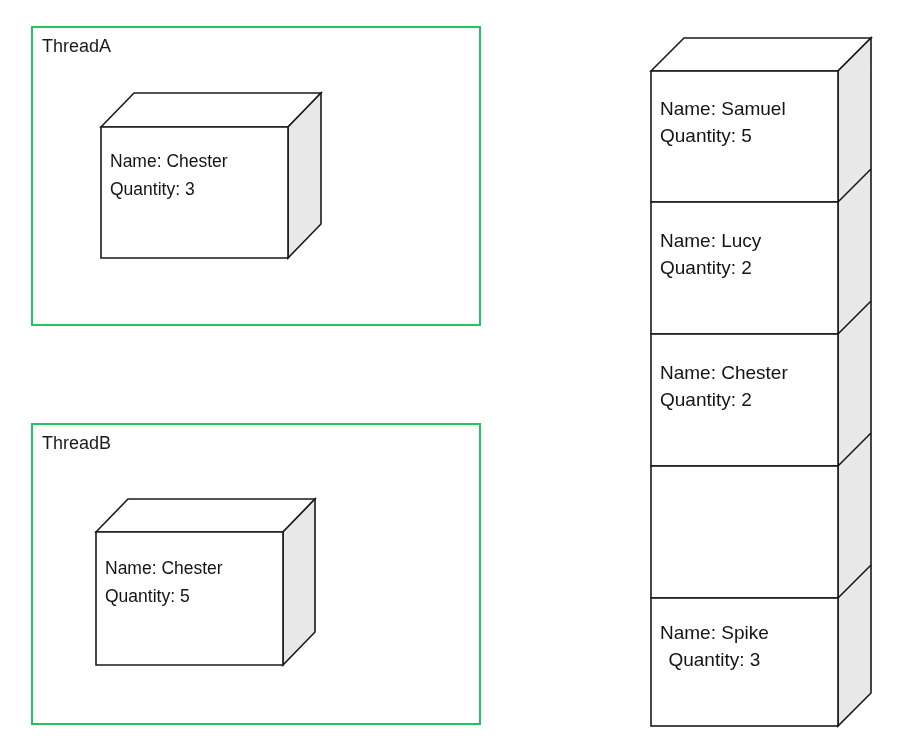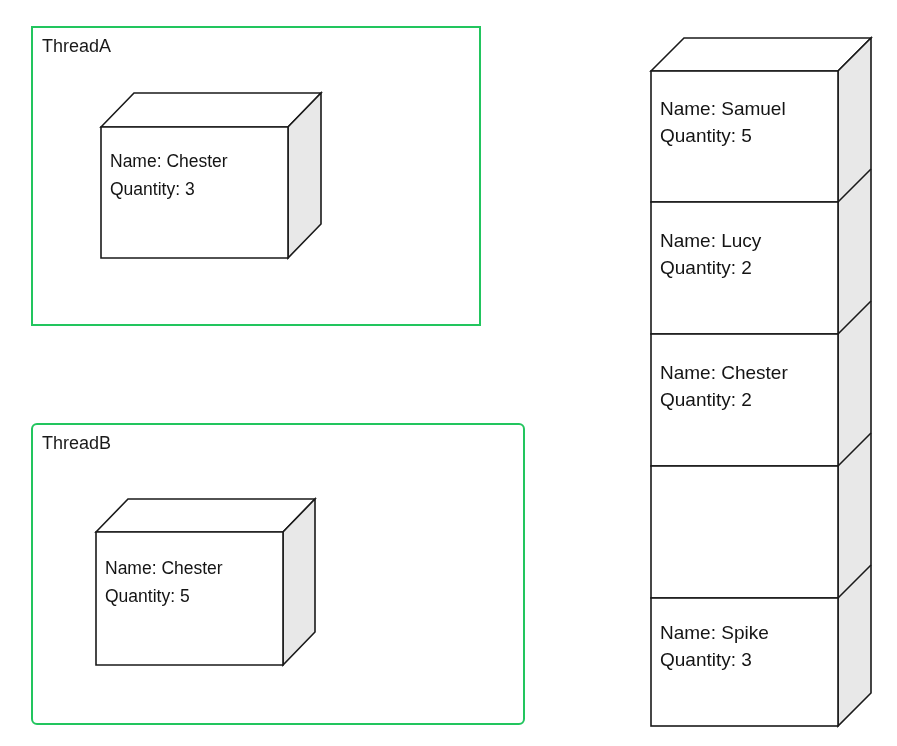--- a/index.html
+++ b/index.html
@@ -22,21 +22,21 @@
     z-index: 1;
   }
   .thread-rect {
     position: absolute;
     border: 2px solid #22c55e;
     background: transparent;
     box-sizing: border-box;
     z-index: 2;
   }
   .thread-rect.thread-a { left: 31px; top: 26px;  width: 450px; height: 300px; }
-  .thread-rect.thread-b { left: 31px; top: 423px; width: 494px; height: 302px; border-radius: 6px; }
+  .thread-rect.thread-b { left: 31px; top: 423px; width: 450px; height: 302px; }
   .thread-label {
     position: absolute;
     left: 9px;
     top: 8px;
     font-size: 18px;
     color: #1a1a1a;
   }
   .obj-text {
     position: absolute;
     z-index: 3;
@@ -53,21 +53,21 @@
     left: 660px;
     font-size: 19px;
     line-height: 27px;
     color: #141414;
     white-space: nowrap;
   }
   .stack-text.item-0 { top: 95px;  }
   .stack-text.item-1 { top: 227px; }
   .stack-text.item-2 { top: 359px; }
   .stack-text.item-3 { top: 491px; }
-  .stack-text.item-4 { top: 619px; }
+  .stack-text.item-4 { top: 619px; text-align: center; }
   .watermark {
     position: absolute;
     right: 14px;
     bottom: 4px;
     z-index: 4;
     font-size: 15px;
     color: #b5b5b5;
     letter-spacing: 1px;
   }
 </style>

